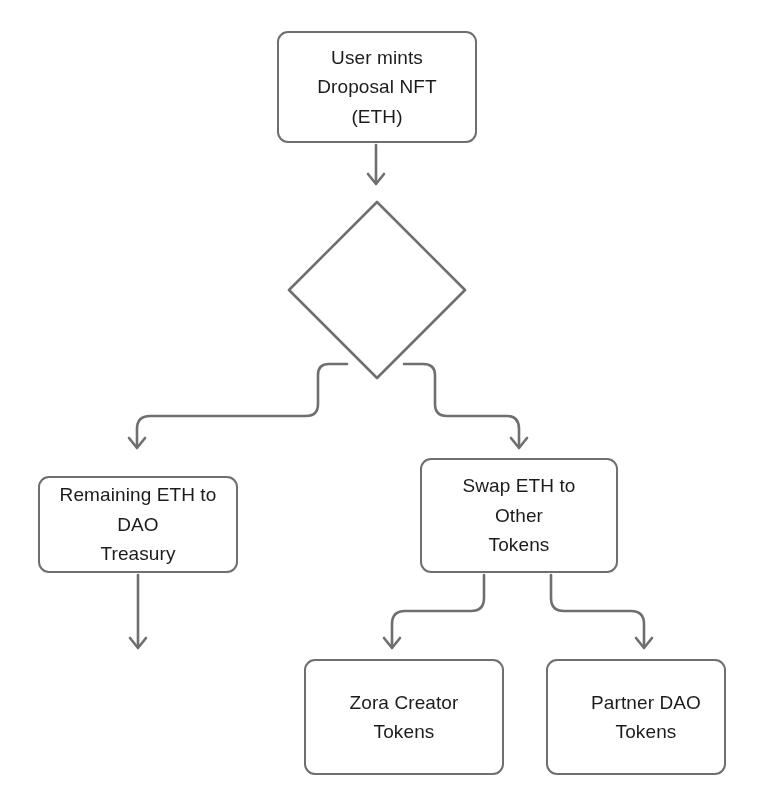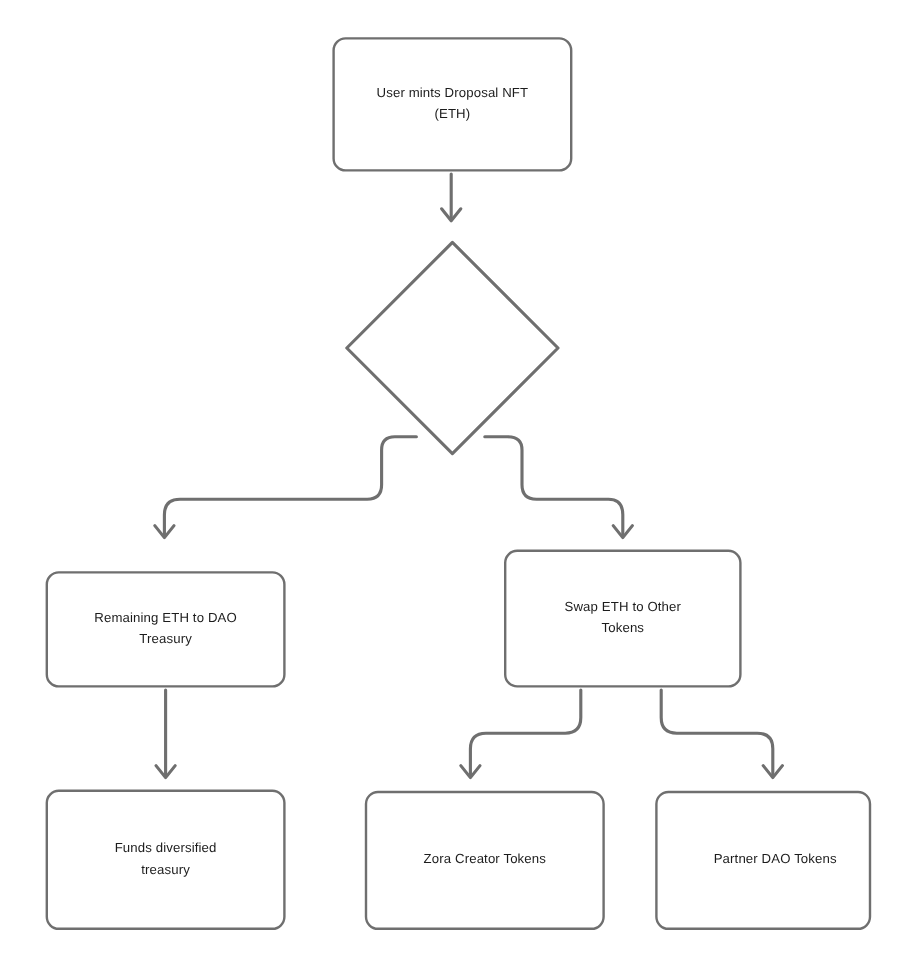--- a/index.html
+++ b/index.html
@@ -28,21 +28,21 @@
     pointer-events: none;
   }
   .node {
     position: absolute;
     box-sizing: border-box;
     display: flex;
     align-items: center;
     justify-content: center;
     text-align: center;
     color: #1c1c1c;
-    font-size: 11px;
+    font-size: 19px;
     line-height: 1.55;
     letter-spacing: 0.1px;
   }
   .node.box {
     border: 2.5px solid #6f6f6f;
     border-radius: 11px;
     background: #ffffff;
   }
   .node .label {
     padding: 0 14px;
@@ -110,24 +110,20 @@
   <div class="node box" style="left:38px; top:476px; width:200px; height:97px;">
     <span class="label">Remaining ETH to DAO
 Treasury</span>
   </div>
 
   <div class="node box" style="left:420px; top:458px; width:198px; height:115px;">
     <span class="label">Swap ETH to Other
 Tokens</span>
   </div>
 
-  <div class="node box" style="left:38px; top:658px; width:200px; height:117px;">
-    <span class="label">Funds diversified
-treasury</span>
-  </div>
 
   <div class="node box" style="left:304px; top:659px; width:200px; height:116px;">
     <span class="label">Zora Creator Tokens</span>
   </div>
 
   <div class="node box" style="left:546px; top:659px; width:180px; height:116px;padding-left:20px;">
     <span class="label">Partner DAO Tokens</span>
   </div>
 
 </div>

